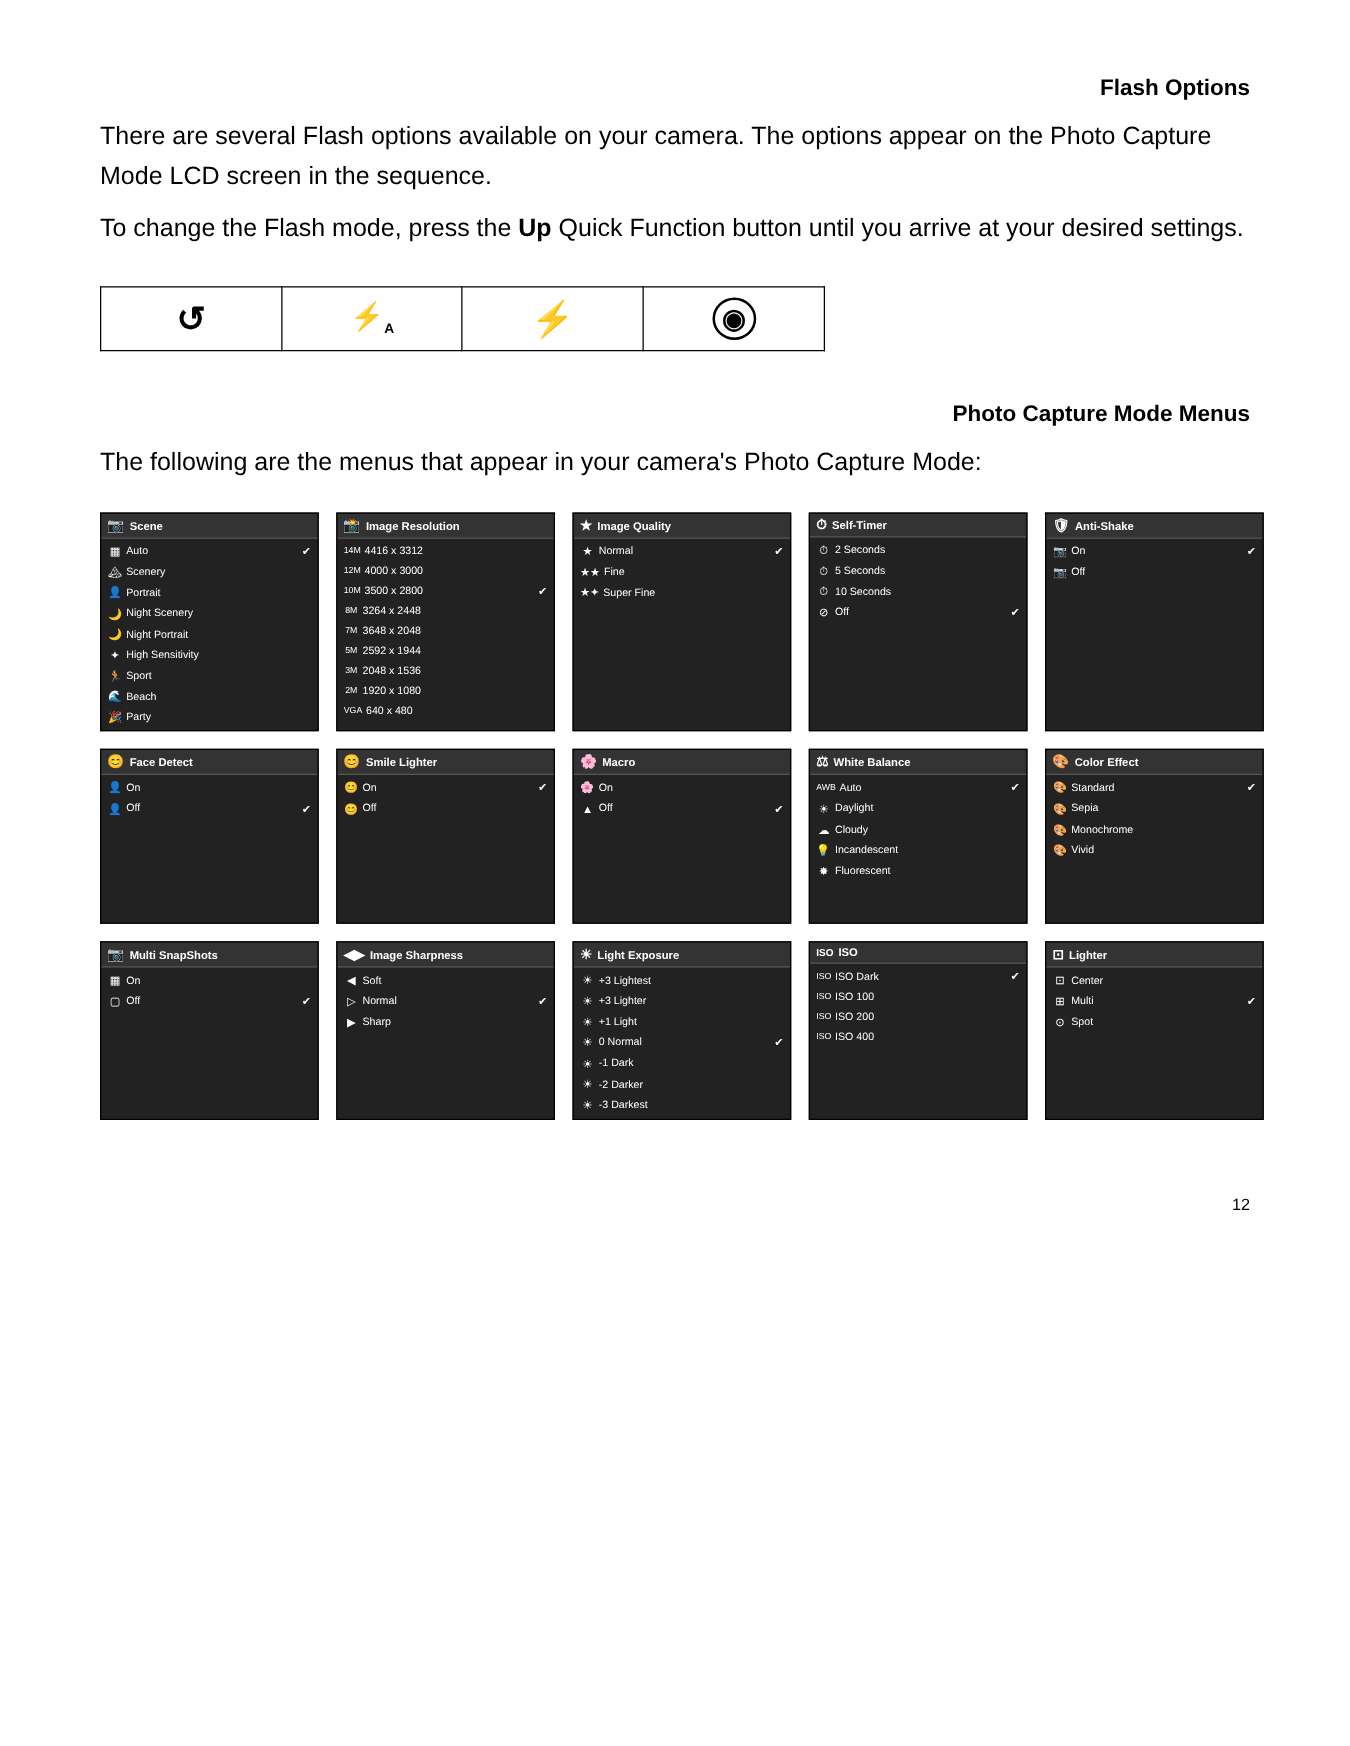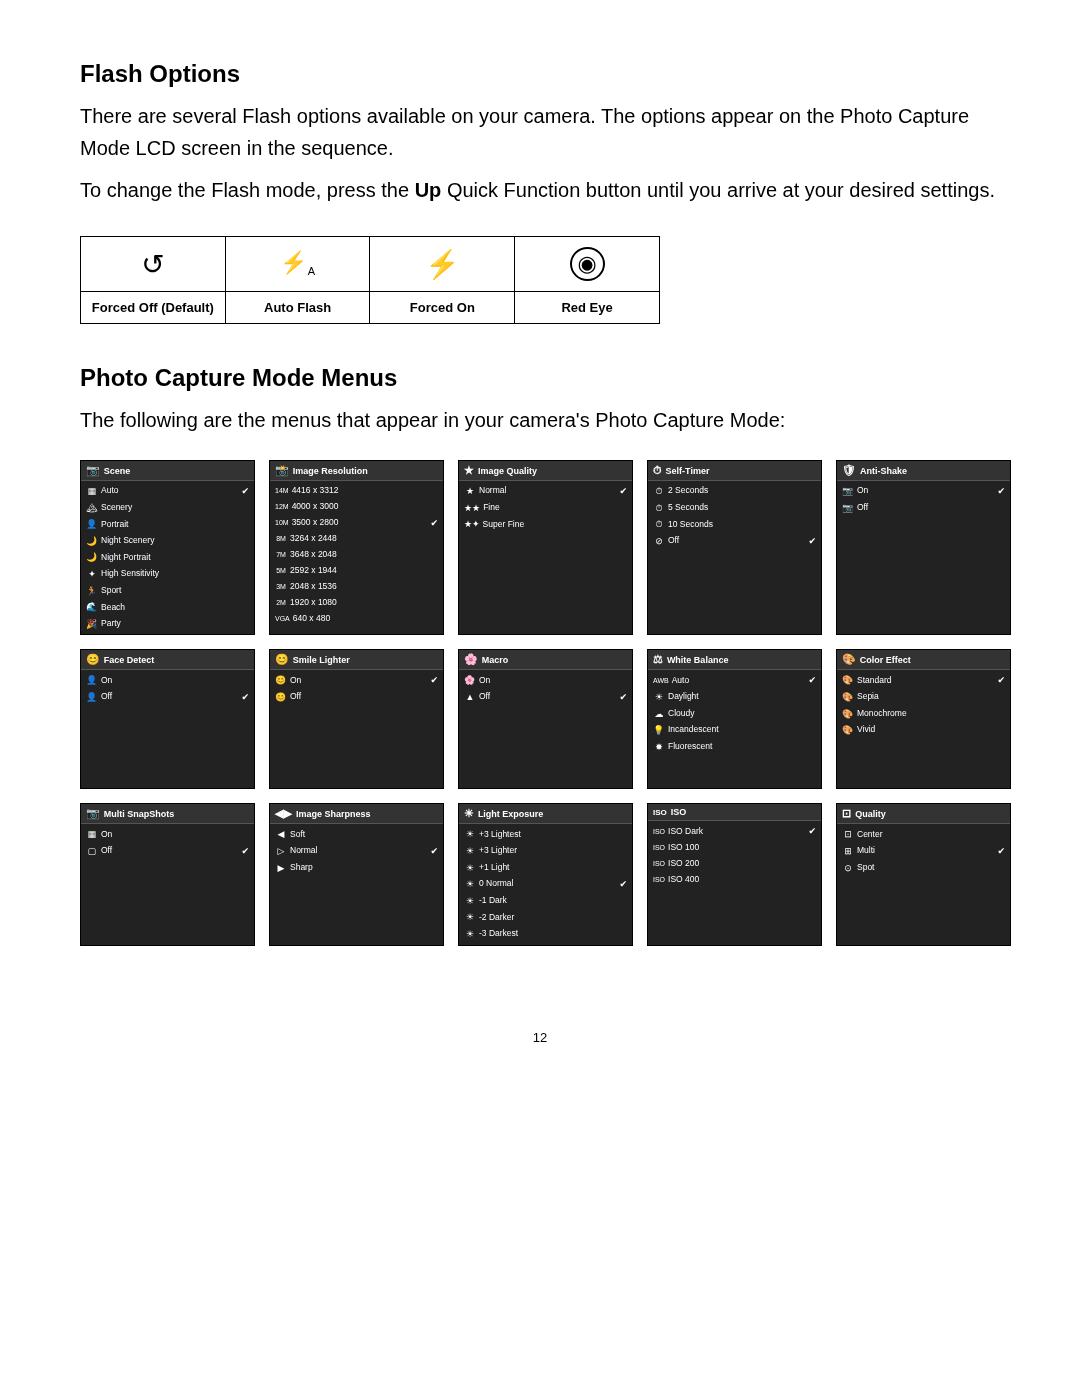--- a/index.html
+++ b/index.html
@@ -6,23 +6,24 @@
     body {
       font-family: Arial, Helvetica, sans-serif;
       font-size: 14px;
       background: #fff;
       color: #000;
       width: 1080px;
       min-height: 1397px;
       padding: 60px 80px;
     }
     h2 {
-      font-size: 24px;
+      font-size: 18px;
       font-weight: bold;
       margin-bottom: 12px;
+      text-align: right;
     }
     p {
       font-size: 20px;
       line-height: 1.6;
       margin-bottom: 10px;
     }
     strong { font-weight: bold; }
 
     
     .flash-table {
@@ -96,22 +97,22 @@
     .menu-item .item-label {
       flex: 1;
     }
     .menu-item .check-icon {
       font-size: 9px;
       color: #fff;
     }
 
     
     .page-number {
-      text-align: center;
-      margin-top: 84px;
+      text-align: right;
+      margin-top: 60px;
       font-size: 13px;
     }
   </style>
 </head>
 <body>
 
 <h2>Flash Options</h2>
 <p>There are several Flash options available on your camera. The options appear on the Photo Capture Mode LCD screen in the sequence.</p>
 <p>
   To change the Flash mode, press the <strong>Up</strong> <span>Quick Function button until you arrive at your desired settings.</span>
@@ -126,26 +127,20 @@
     <td>
       <span style="font-size:22px; display:block; text-align:center;">⚡<sub style="font-size:11px;">A</sub></span>
     </td>
     <td>
       <span style="font-size:28px; display:block; text-align:center;">⚡</span>
     </td>
     <td>
       <span style="font-size:22px; display:block; text-align:center; border: 2px solid #000; border-radius:50%; padding:2px 6px; display:inline-block;">◉</span>
     </td>
   </tr>
-  <tr>
-    <td><strong>Forced Off (Default)</strong></td>
-    <td><strong>Auto Flash</strong></td>
-    <td><strong>Forced On</strong></td>
-    <td><strong>Red Eye</strong></td>
-  </tr>
 </tbody>
   </table>
 
 <h2>Photo Capture Mode Menus</h2>
 <p>The following are the menus that appear in your camera's Photo Capture Mode:</p>
 
 <div class="menu-grid">
 
   <div class="menu-panel">
     <div class="menu-panel-header">
@@ -515,21 +510,21 @@
       <div class="menu-item">
           <span class="item-icon" style="font-size:7px;">ISO</span>
           <span class="item-label">ISO 400</span>
         </div>
     </div>
   </div>
 
   <div class="menu-panel">
     <div class="menu-panel-header">
       <span class="panel-icon">⊡</span>
-      <span>Quality</span>
+      <span>Lighter</span>
     </div>
     <div class="menu-panel-body">
       <div class="menu-item">
           <span class="item-icon">⊡</span>
           <span class="item-label">Center</span>
         </div>
       <div class="menu-item">
           <span class="item-icon">⊞</span>
           <span class="item-label">Multi</span>
           <span class="check-icon">✔</span>

